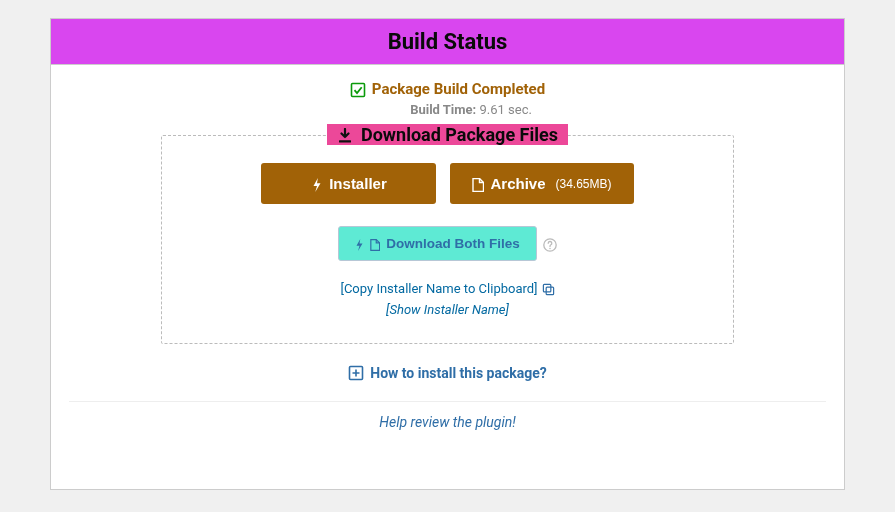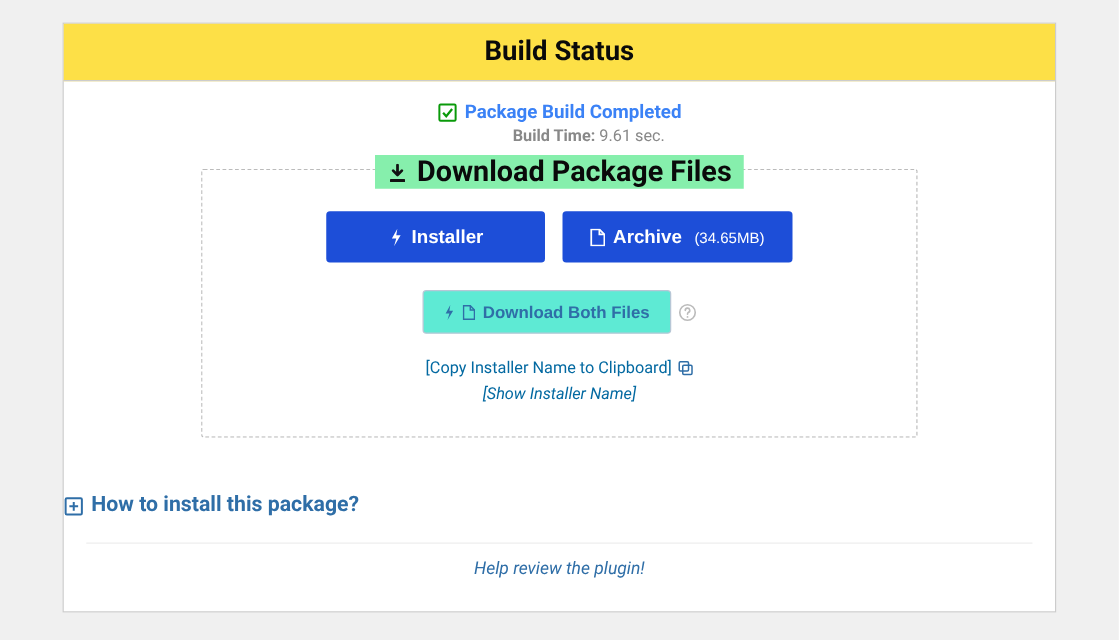--- a/index.html
+++ b/index.html
@@ -11,34 +11,34 @@
       padding: 18px 50px;
       color: #333;
     }
     .panel {
       background: #fff;
       border: 1px solid #ccc;
       width: 100%;
       min-height: 472px;
     }
     .panel-header {
-      background: #fde047;
+      background: #d946ef;
       border-bottom: 1px solid #ccc;
       text-align: center;
       padding: 10px 0;
       font-size: 22px;
       font-weight: 700;
       color: #0a0a0a;
     }
     .status-block {
       text-align: center;
       padding: 14px 0 6px;
     }
     .status-line {
-      color: #3b82f6;
+      color: #a16207;
       font-weight: 700;
       font-size: 15px;
       display: inline-flex;
       align-items: center;
       gap: 6px;
     }
     .build-time {
       color: #888;
       font-size: 13px;
       margin-top: 4px;
@@ -46,38 +46,38 @@
     }
     .download-region {
       margin: 12px 110px 0;
       border: 1.5px dashed #bbb;
       border-radius: 2px;
       padding: 0 20px 26px;
       text-align: center;
     }
     .download-title {
       font-weight: 700;
-      font-size: 23px;
+      font-size: 18px;
       color: #0a0a0a;
       position: relative;
       top: -12px;
-      background: #86efac;
+      background: #ec4899;
       display: inline-flex;
       align-items: flex-end;
       gap: 8px;
       padding: 0 10px;
     }
     .btn-row {
       display: flex;
       justify-content: center;
       gap: 14px;
       margin-top: 6px;
     }
     .btn-primary {
-      background: #1d4ed8;
+      background: #a16207;
       color: #fff;
       border: none;
       padding: 12px 22px;
       font-size: 15px;
       font-weight: 700;
       border-radius: 3px;
       cursor: pointer;
       min-width: 175px;
       display: inline-flex;
       align-items: center;
@@ -117,25 +117,26 @@
     }
     .link-line {
       display: inline-flex;
       align-items: center;
       gap: 4px;
       cursor: pointer;
     }
     .link-italic { font-style: italic; display: block; margin-top: 6px; cursor: pointer; }
     .how-to {
       text-align: center;
-      margin-top: 44px;
-      font-size: 17px;
+      margin-top: 20px;
+      font-size: 14px;
       font-weight: 700;
       color: #2f6ea7;
       display: flex;
+      justify-content: center;
       align-items: center;
       gap: 6px;
       cursor: pointer;
     }
     .footer-sep {
       margin: 20px 18px 0;
       border-top: 1px solid #eee;
     }
     .footer-link {
       text-align: center;

